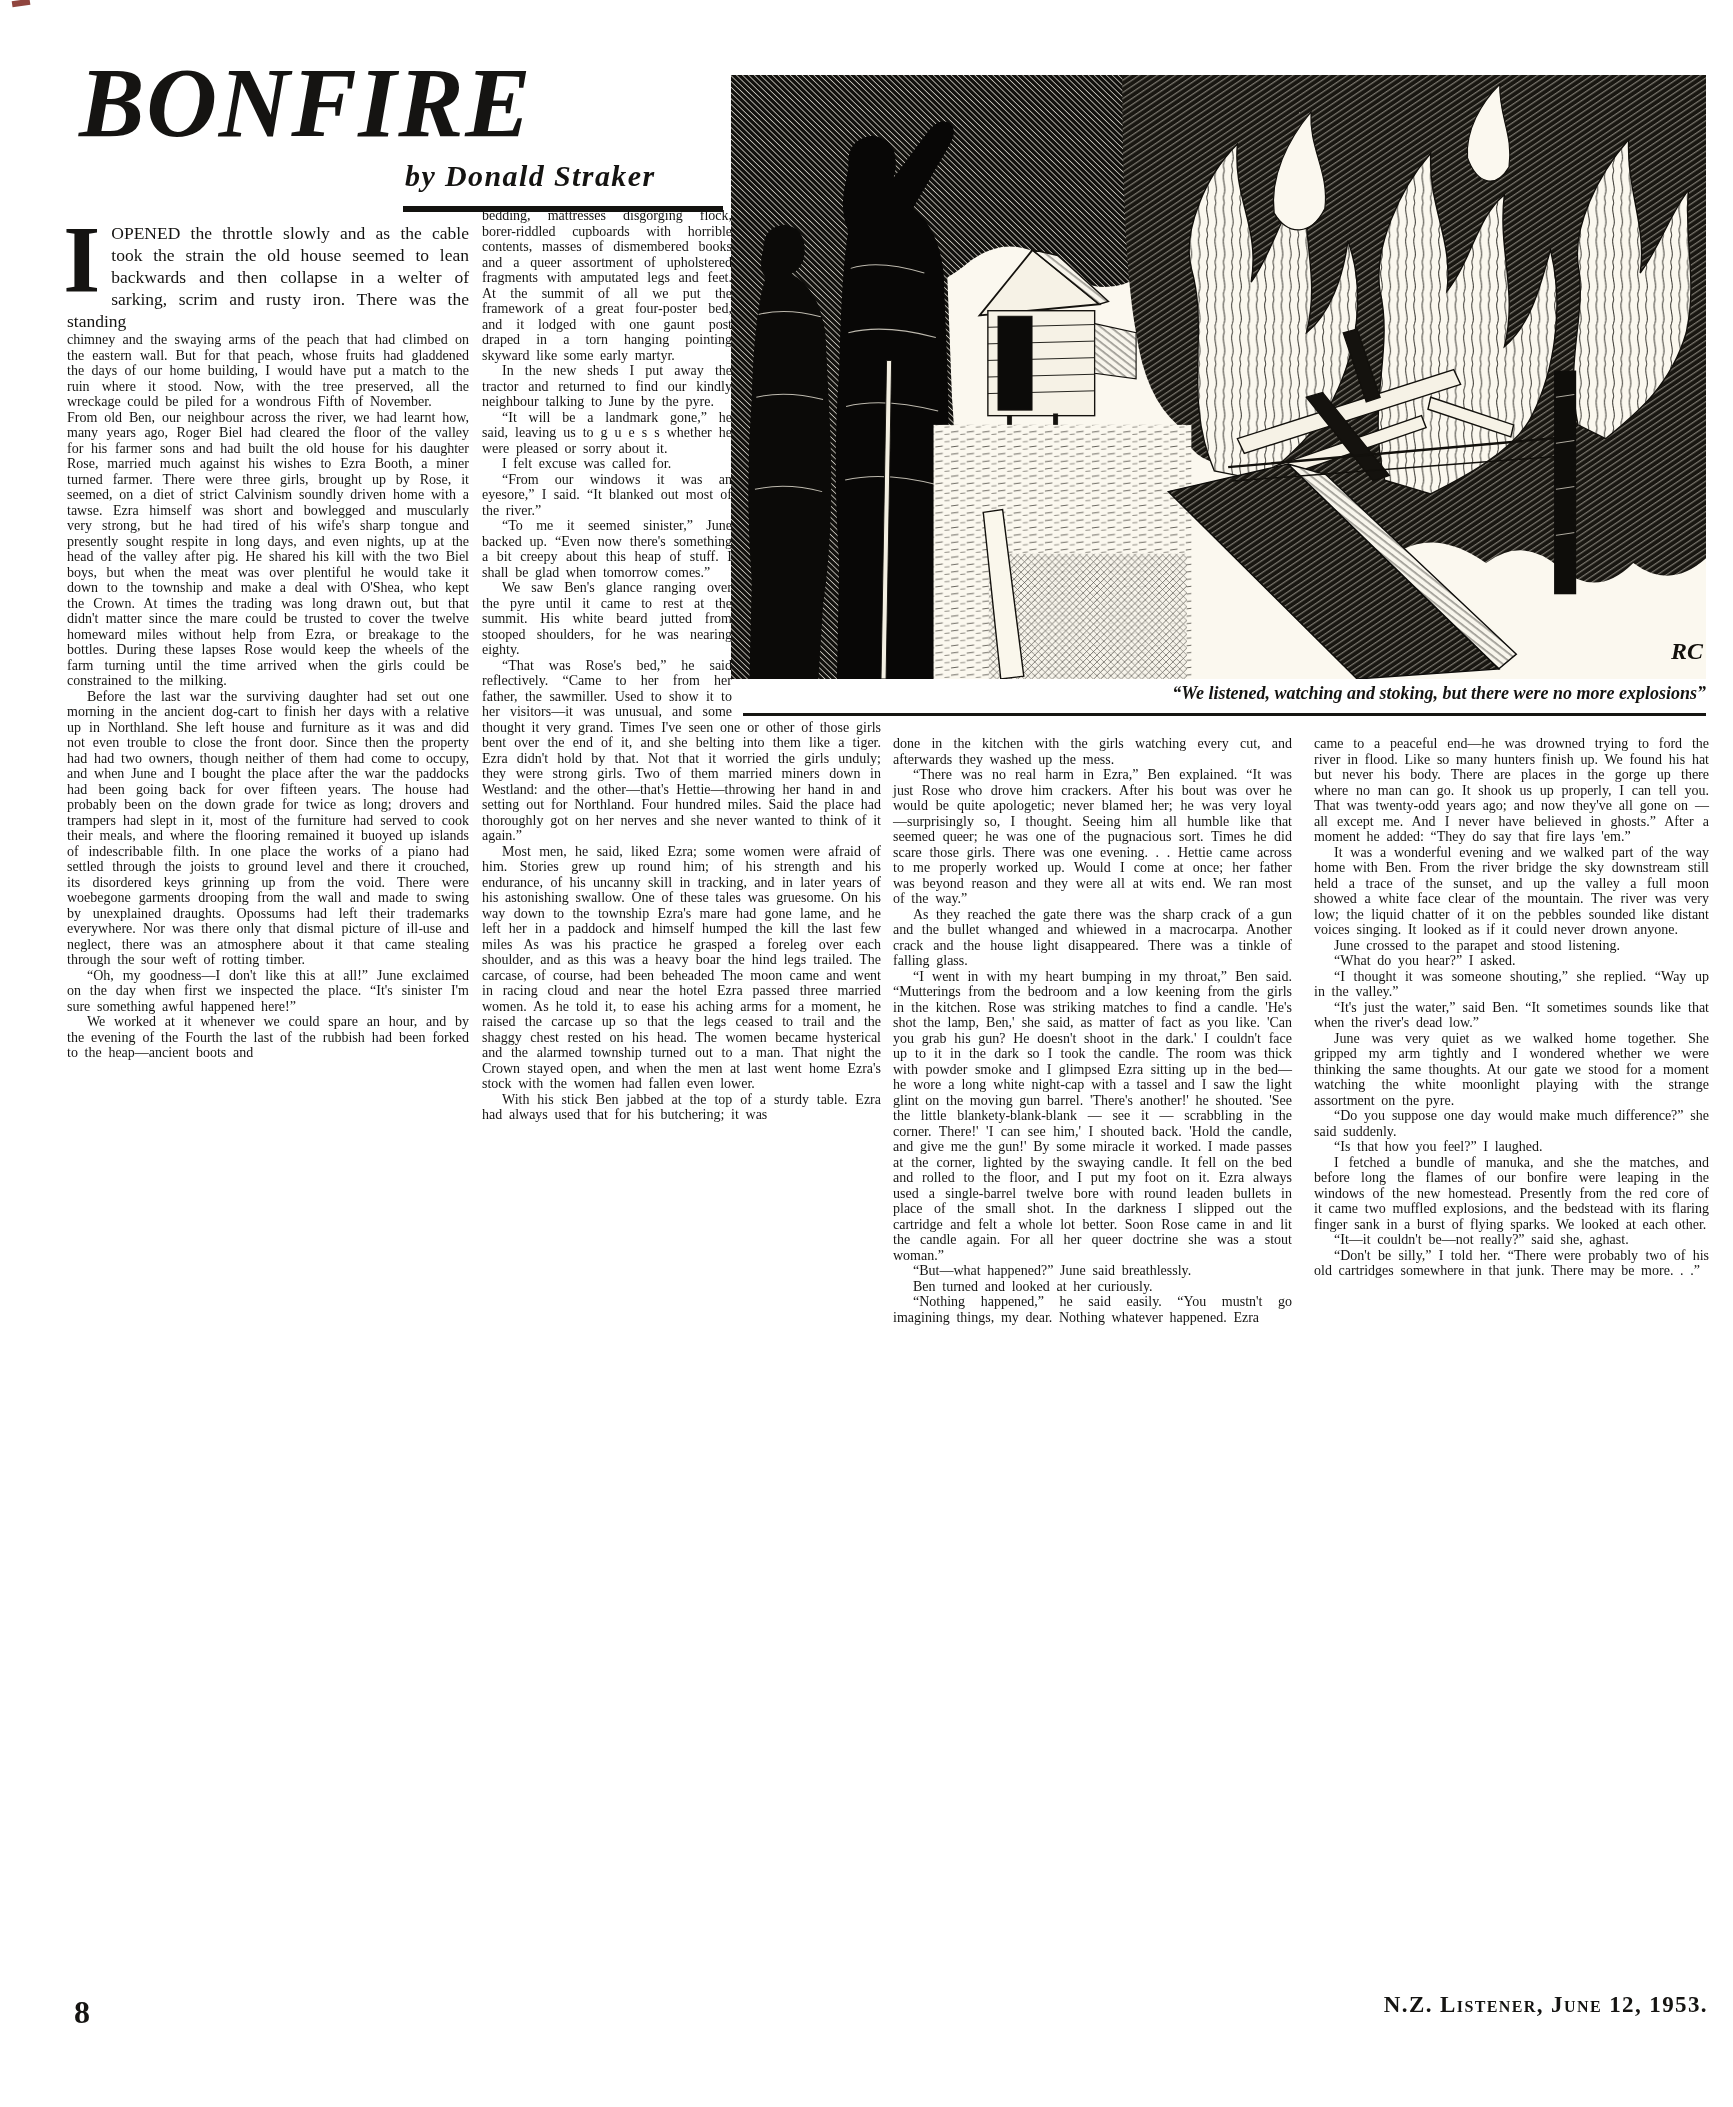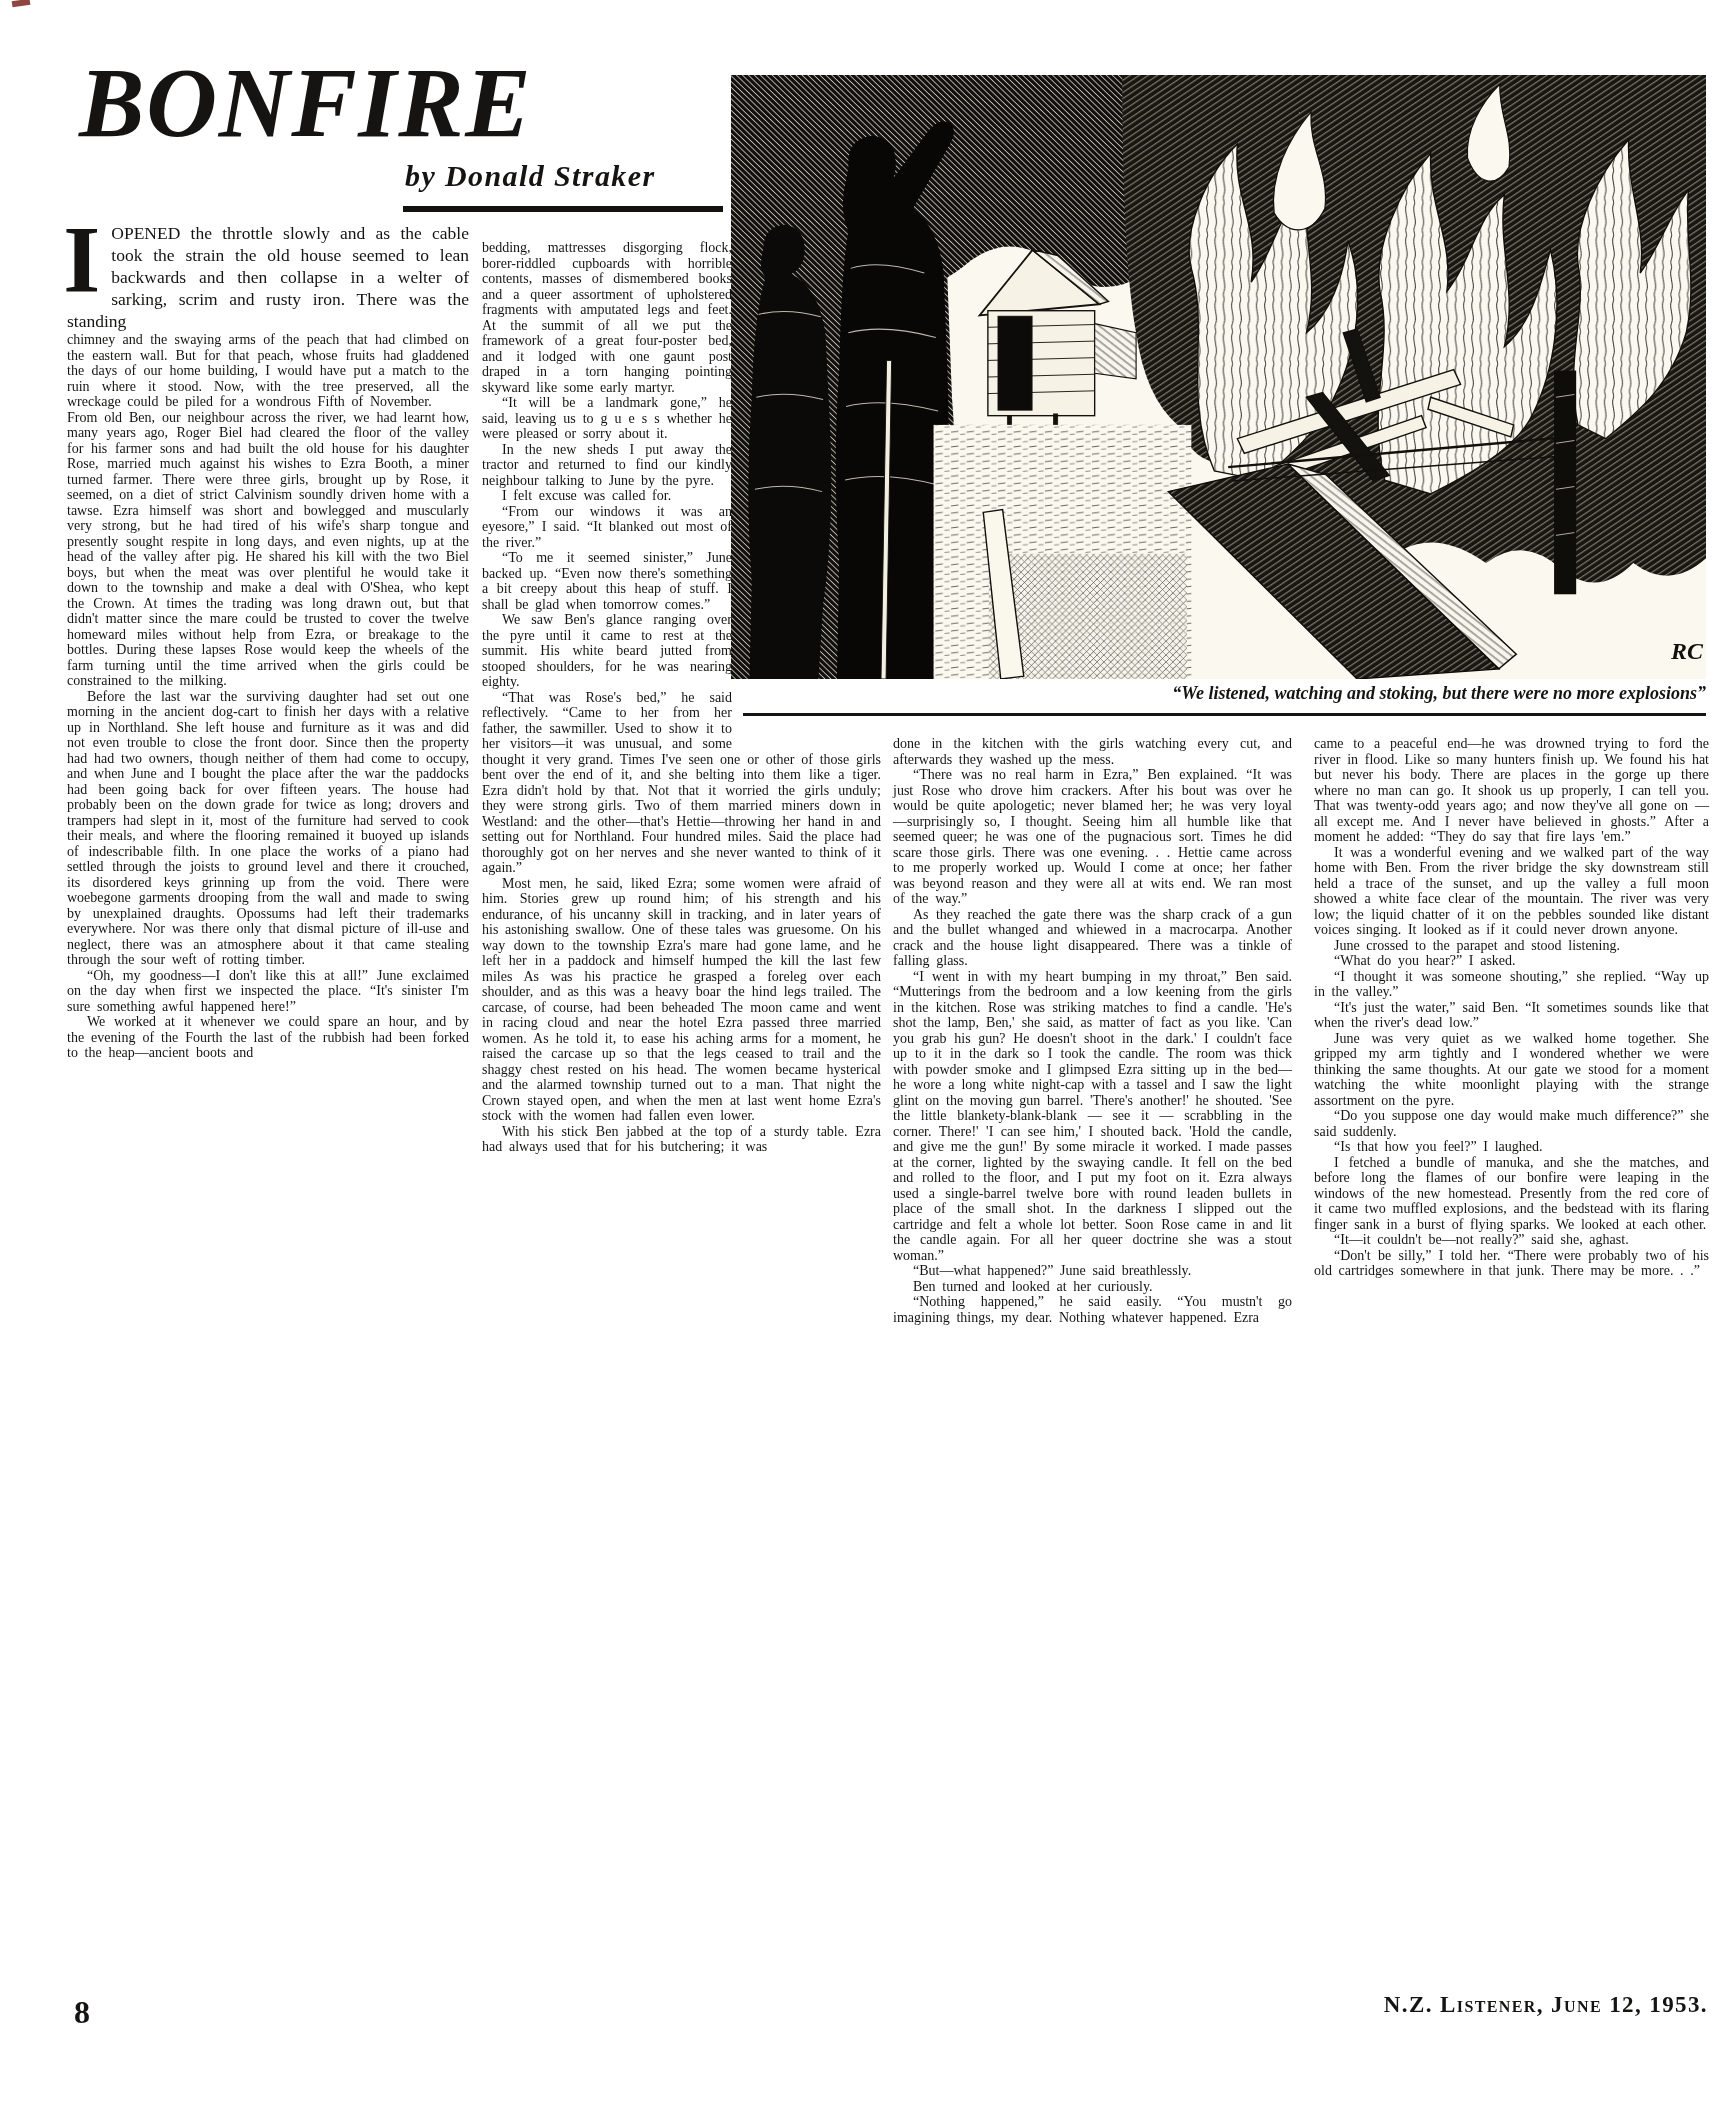--- a/index.html
+++ b/index.html
@@ -27,21 +27,21 @@
     position:absolute; left:731px; top:683px; width:975px;
     text-align:right; font-size:18px; font-weight:bold; font-style:italic;
   }
   .caption-rule{ position:absolute; left:743px; top:713px; width:963px; height:3.2px; background:#161512; }
 
   .col{ position:absolute; text-align:justify; font-size:14px; line-height:15.5px; word-spacing:3.2px; }
   .col p{ text-indent:20px; }
   .plist p:first-child{ text-indent:0; }
 
   .col1{ left:67px;  top:222px;  width:402px; height:1787px; }
-  .col2{ left:482px; top:240px;  width:399px; height:1759px; }
+  .col2{ left:482px; top:208px;  width:399px; height:1759px; }
   .col3{ left:893px; top:736px; width:399px; height:1262px; }
   .col4{ left:1314px; top:736px; width:395px; height:1262px; }
 
   .illus-spacer{ float:right; width:149px; height:507px; }
 
   .lead{ font-size:17.5px; line-height:22px; text-indent:0 !important; word-spacing:4.1px; }
   .dropcap{
     float:left; font-weight:bold; font-size:95px; line-height:69px;
     margin:3.7px 11px 0 -3.7px;
   }
@@ -187,22 +187,22 @@
         <p>Before the last war the surviving daughter had set out one morning in the ancient dog-cart to finish her days with a relative up in Northland. She left house and furniture as it was and did not even trouble to close the front door. Since then the property had had two owners, though neither of them had come to occupy, and when June and I bought the place after the war the paddocks had been going back for over fifteen years. The house had probably been on the down grade for twice as long; drovers and trampers had slept in it, most of the furniture had served to cook their meals, and where the flooring remained it buoyed up islands of indescribable filth. In one place the works of a piano had settled through the joists to ground level and there it crouched, its disordered keys grinning up from the void. There were woebegone garments drooping from the wall and made to swing by unexplained draughts. Opossums had left their trademarks everywhere. Nor was there only that dismal picture of ill-use and neglect, there was an atmosphere about it that came stealing through the sour weft of rotting timber.</p>
         <p>“Oh, my goodness—I don't like this at all!” June exclaimed on the day when first we inspected the place. “It's sinister I'm sure something awful happened here!”</p>
         <p>We worked at it whenever we could spare an hour, and by the evening of the Fourth the last of the rubbish had been forked to the heap—ancient boots and</p>
       </div>
   </section>
 
   <section class="col col2">
     <div class="illus-spacer"></div>
     <div class="plist">
         <p>bedding, mattresses disgorging flock, borer-riddled cupboards with horrible contents, masses of dismembered books and a queer assortment of upholstered fragments with amputated legs and feet. At the summit of all we put the framework of a great four-poster bed, and it lodged with one gaunt post draped in a torn hanging pointing skyward like some early martyr.</p>
+        <p>In the new sheds I put away the tractor and returned to find our kindly neighbour talking to June by the pyre.</p>
         <p>“It will be a landmark gone,” he said, leaving us to g u e s s whether he were pleased or sorry about it.</p>
-        <p>In the new sheds I put away the tractor and returned to find our kindly neighbour talking to June by the pyre.</p>
         <p>I felt excuse was called for.</p>
         <p>“From our windows it was an eyesore,” I said. “It blanked out most of the river.”</p>
         <p>“To me it seemed sinister,” June backed up. “Even now there's something a bit creepy about this heap of stuff. I shall be glad when tomorrow comes.”</p>
         <p>We saw Ben's glance ranging over the pyre until it came to rest at the summit. His white beard jutted from stooped shoulders, for he was nearing eighty.</p>
         <p>“That was Rose's bed,” he said reflectively. “Came to her from her father, the sawmiller. Used to show it to her visitors—it was unusual, and some thought it very grand. Times I've seen one or other of those girls bent over the end of it, and she belting into them like a tiger. Ezra didn't hold by that. Not that it worried the girls unduly; they were strong girls. Two of them married miners down in Westland: and the other—that's Hettie—throwing her hand in and setting out for Northland. Four hundred miles. Said the place had thoroughly got on her nerves and she never wanted to think of it again.”</p>
         <p>Most men, he said, liked Ezra; some women were afraid of him. Stories grew up round him; of his strength and his endurance, of his uncanny skill in tracking, and in later years of his astonishing swallow. One of these tales was gruesome. On his way down to the township Ezra's mare had gone lame, and he left her in a paddock and himself humped the kill the last few miles As was his practice he grasped a foreleg over each shoulder, and as this was a heavy boar the hind legs trailed. The carcase, of course, had been beheaded The moon came and went in racing cloud and near the hotel Ezra passed three married women. As he told it, to ease his aching arms for a moment, he raised the carcase up so that the legs ceased to trail and the shaggy chest rested on his head. The women became hysterical and the alarmed township turned out to a man. That night the Crown stayed open, and when the men at last went home Ezra's stock with the women had fallen even lower.</p>
         <p>With his stick Ben jabbed at the top of a sturdy table. Ezra had always used that for his butchering; it was</p>
       </div>
   </section>
 

